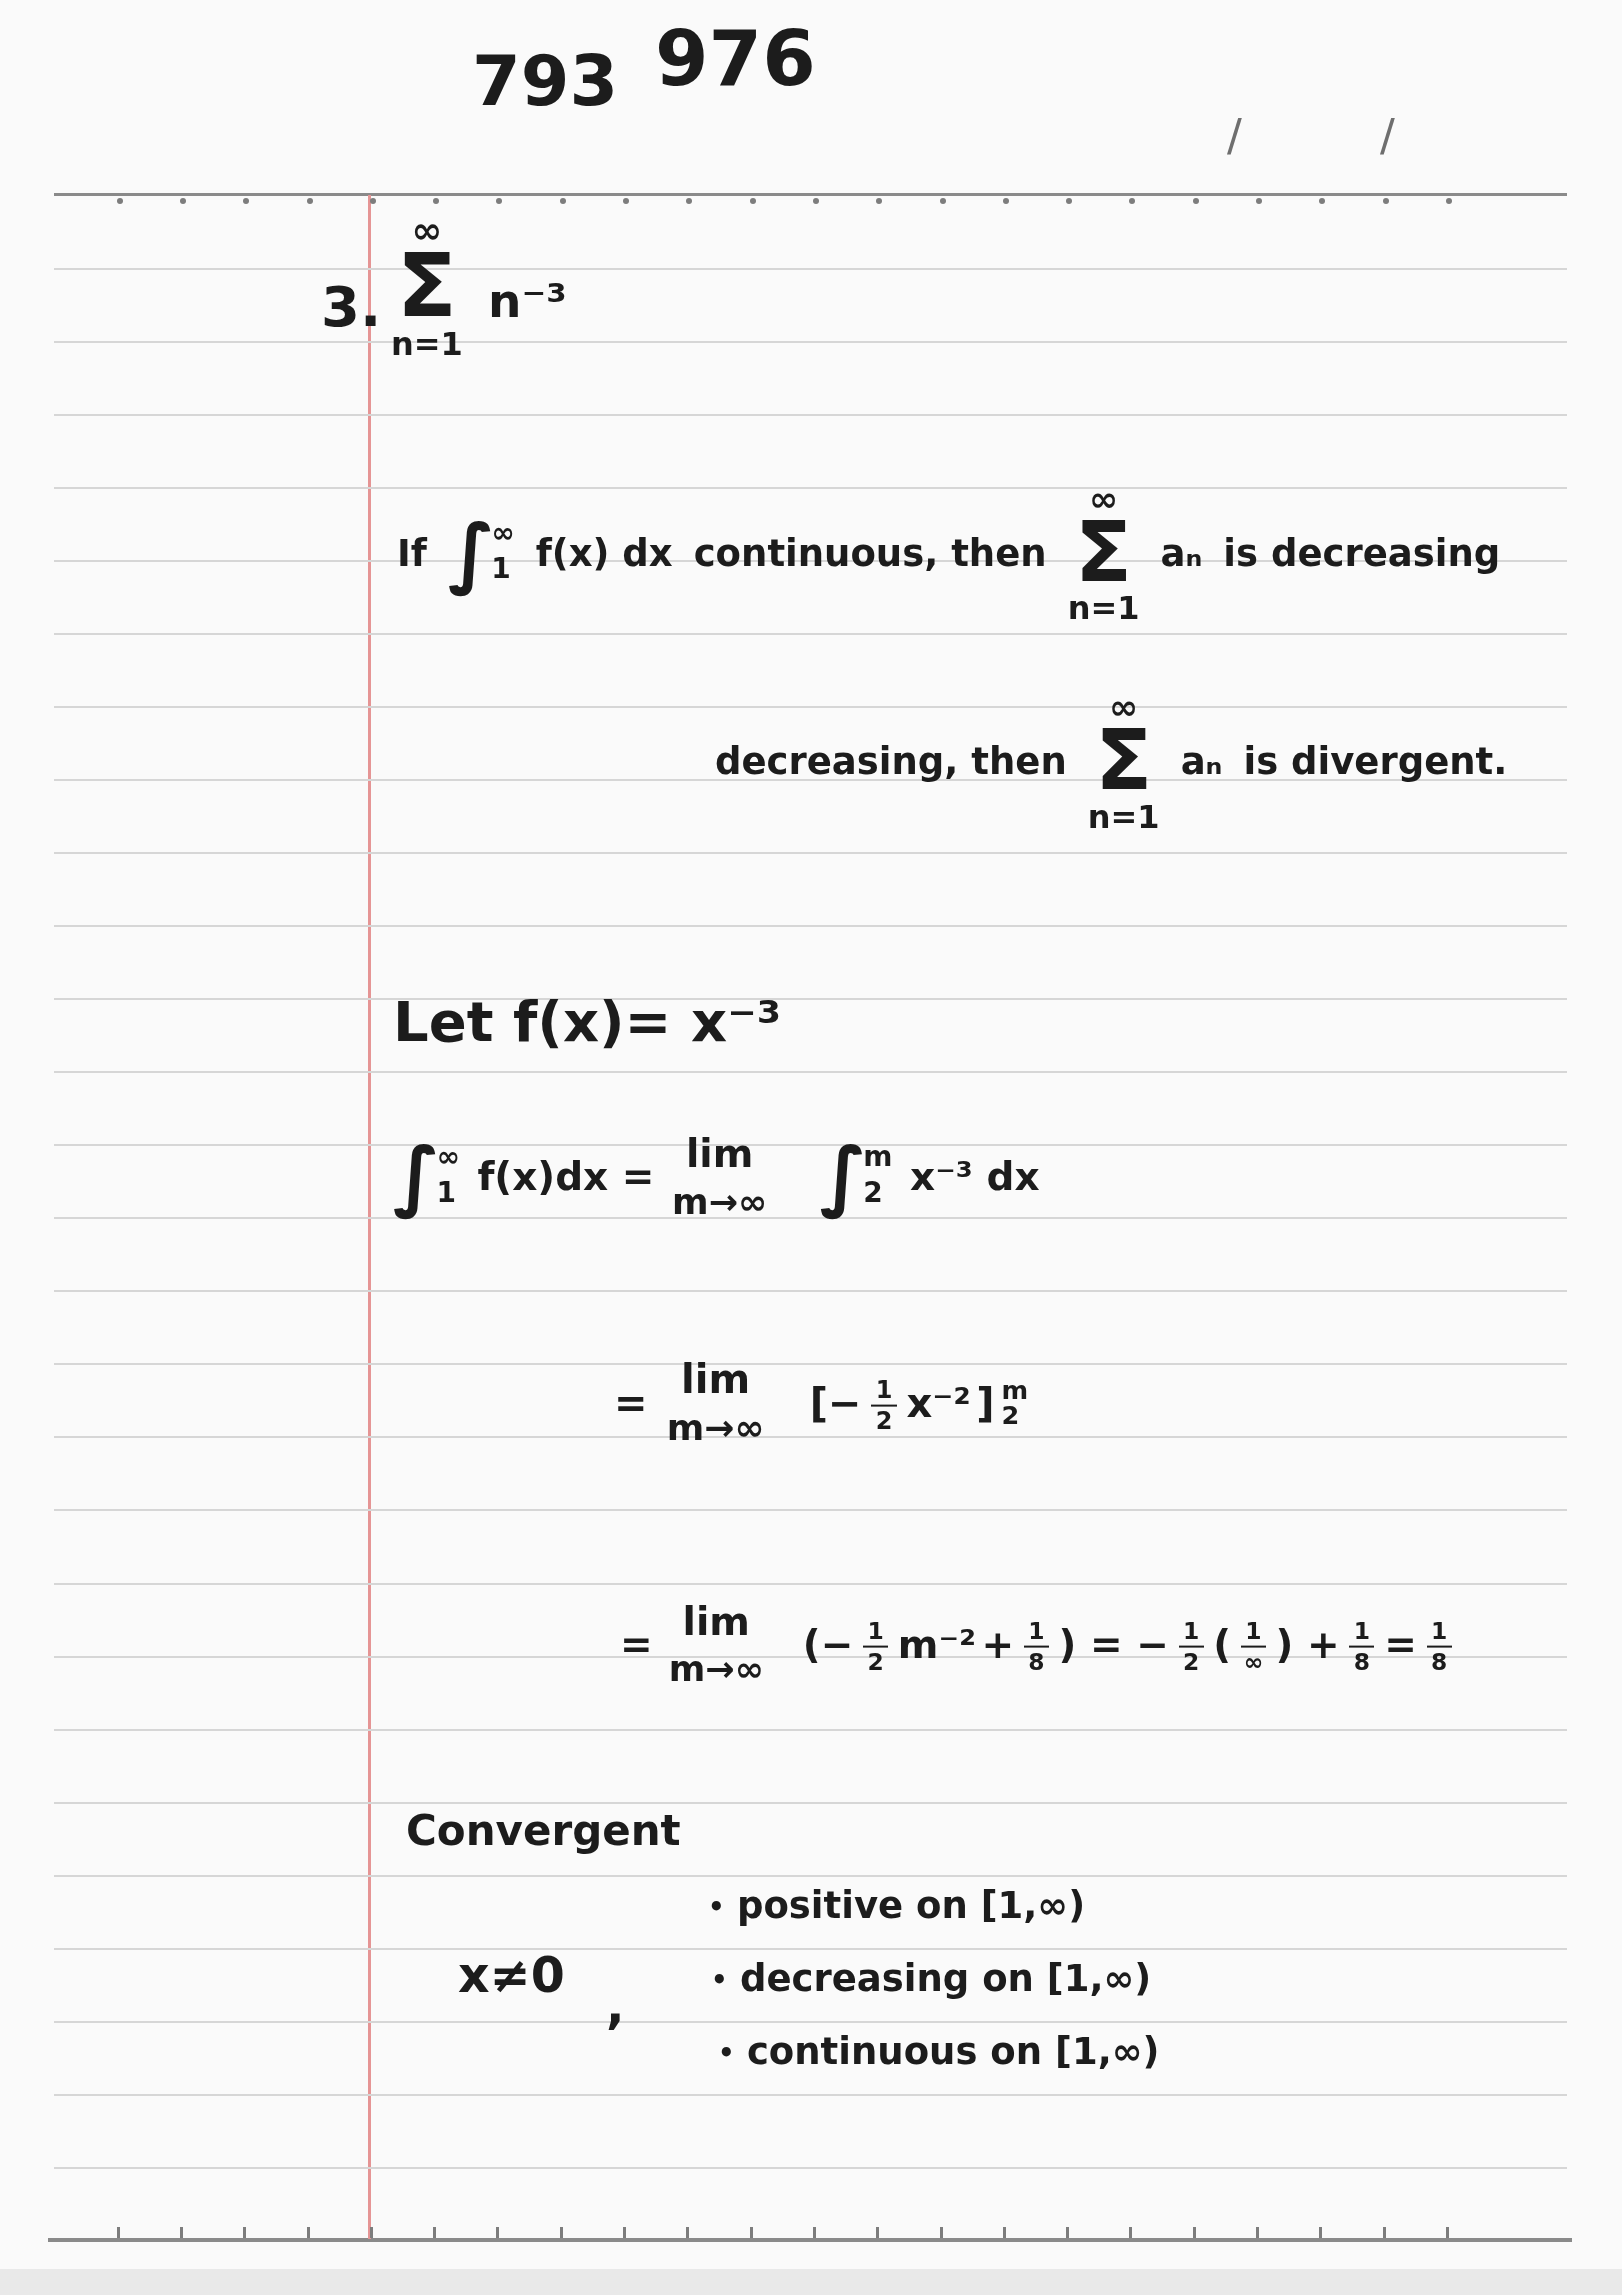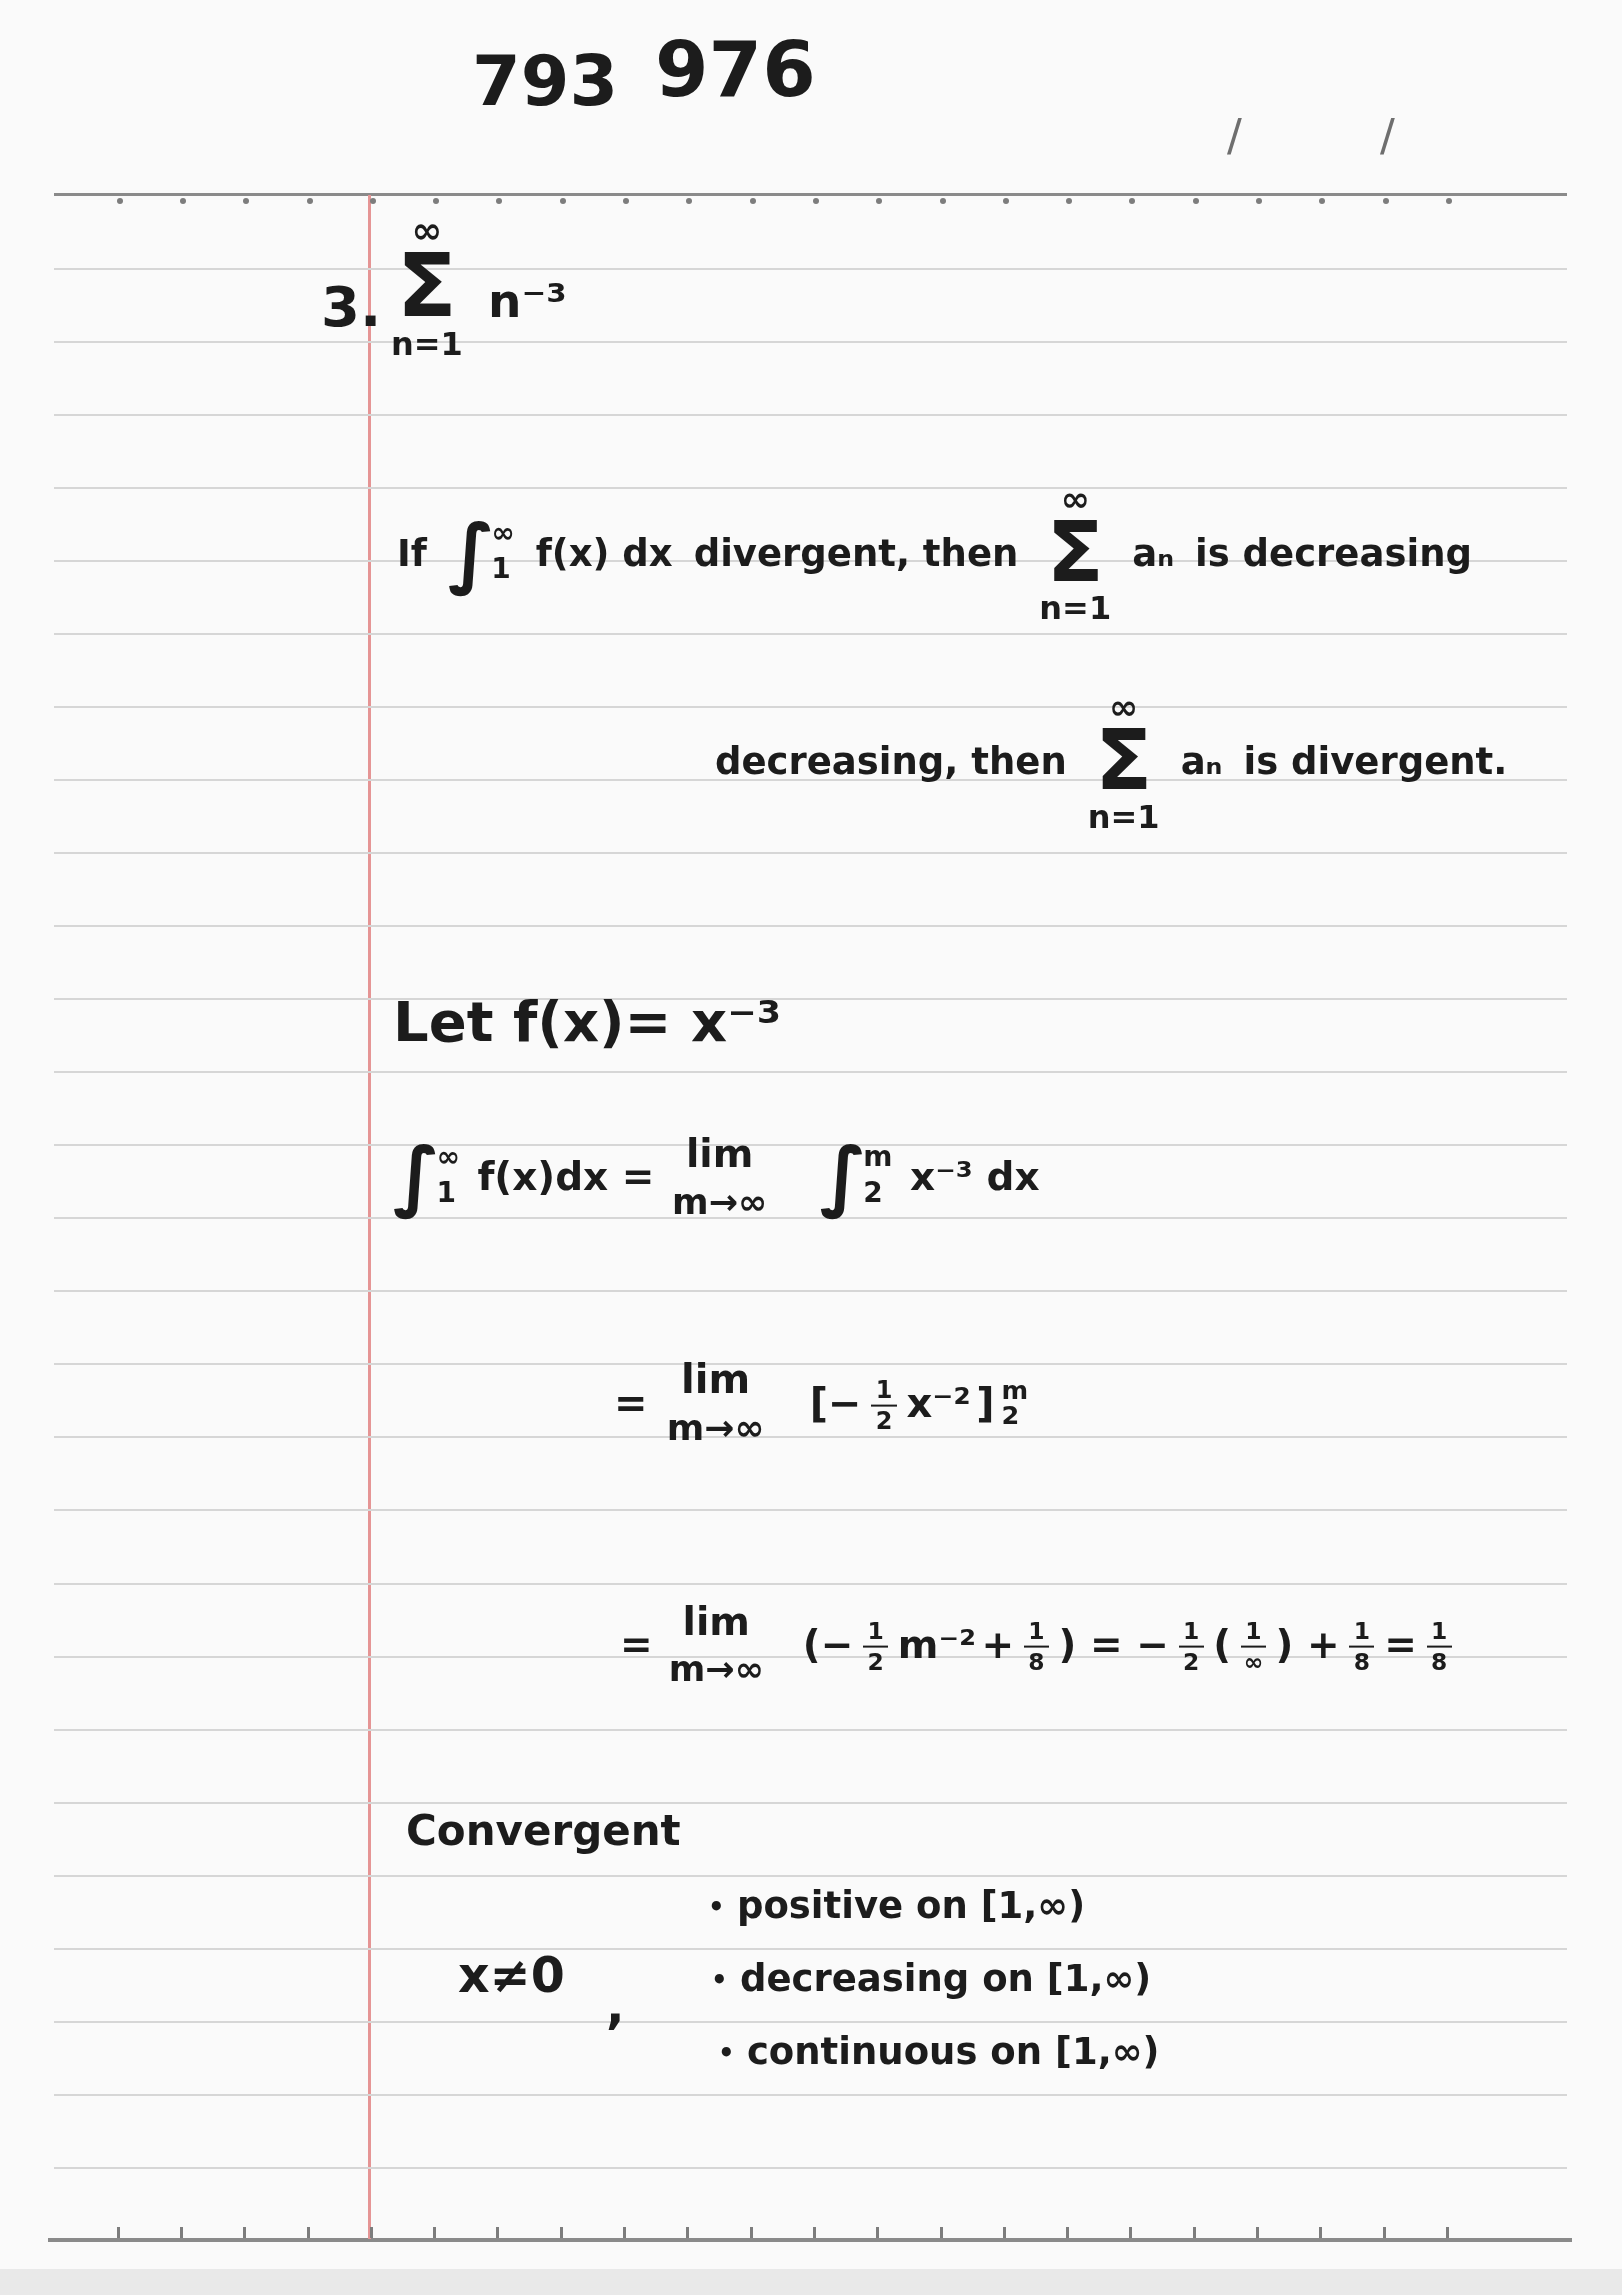--- a/index.html
+++ b/index.html
@@ -15,21 +15,21 @@
   
   .rule   { position:absolute; left:54px; width:1513px; height:1.8px; background:#d6d6d6; }
   .border-line { position:absolute; background:#8a8a8a; }
   .dot  { position:absolute; width:6.1px; height:6.1px; border-radius:50%; background:#7d7d7d; top:198px; }
   .tick { position:absolute; width:2.6px; height:11.4px; background:#7d7d7d; top:2227px; }
   .margin { position:absolute; left:368px; top:195px; width:2.6px; height:2044px; background:#e59595; }
   .page-edge { position:absolute; left:0; top:2288px; width:1622px; height:1.8px; background:#ececec; }
 
   
   .num-left  { left:472px; top:46px;  font-size:70px; }
-  .num-right { left:655px; top:31px;  font-size:77px; }
+  .num-right { left:655px; top:20px;  font-size:77px; }
   .slash { color:#6e6e6e; font-size:44px; font-weight:400; line-height:1; }
 
   
   .bigsum { display:inline-flex; flex-direction:column; align-items:center; line-height:1; }
   .bigsum .su { font-size:37px; }
   .bigsum .sg { font-size:88px; line-height:0.84; }
   .bigsum .sl { font-size:32px; margin-top:5.3px; }
 
   
   .intblk { display:inline-flex; align-items:stretch; }
@@ -155,21 +155,21 @@
   <div class="row ink" style="left:397px; top:472px; height:162px; gap:21px; font-size:37px;">
     <span>If</span>
     <span class="intblk">
       <span class="isym">∫</span>
       <span class="ilim">
         <span>∞</span>
         <span>1</span>
       </span>
     </span>
     <span>f(x) dx</span>
-    <span>divergent, then</span>
+    <span>continuous, then</span>
     <span class="bigsum">
       <span class="su" style="font-size:35px;">∞</span>
       <span class="sg" style="font-size:84px;">Σ</span>
       <span class="sl">n=1</span>
     </span>
     <span>aₙ</span>
     <span>is decreasing</span>
   </div>
 
   <div class="row ink" style="left:715px; top:678px; height:167px; gap:21px; font-size:37px;">

